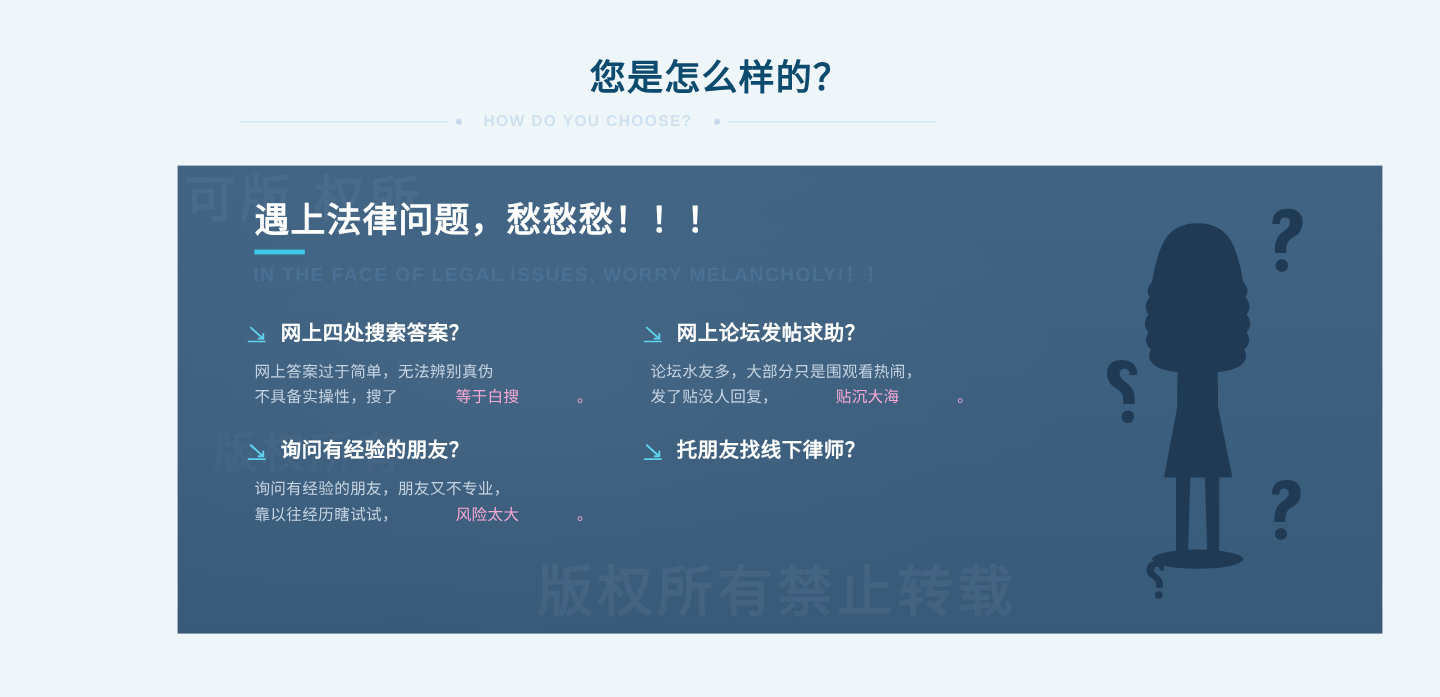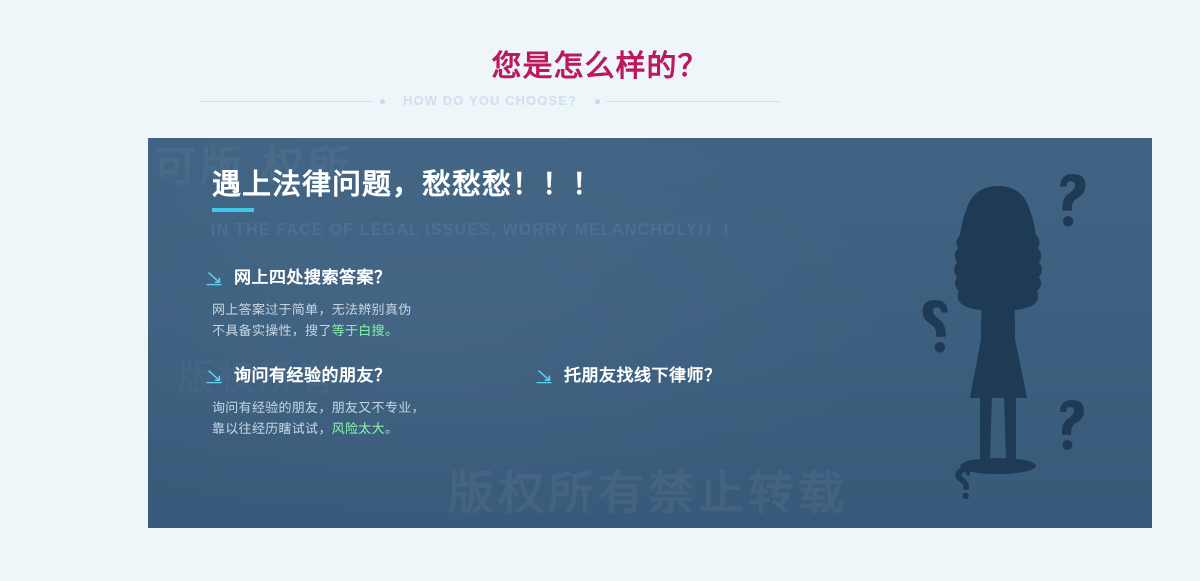--- a/index.html
+++ b/index.html
@@ -25,21 +25,21 @@
     height: 130px;
     text-align: center;
   }
   .section-title {
     position: absolute;
     top: 48px;
     left: 0;
     width: 1200px;
     font-size: 30px;
     font-weight: bold;
-    color: #be185d;
+    color: #0c4a6e;
     letter-spacing: 1px;
     line-height: 36px;
     white-space: nowrap;
   }
   .subtitle-row {
     position: absolute;
     top: 88px;
     left: 0;
     width: 980px;
     height: 26px;
@@ -203,21 +203,22 @@
   .item-desc {
     margin-top: 9px;
     margin-left: 7px;
     font-size: 13px;
     color: #c3d3e1;
     line-height: 21px;
     letter-spacing: 0.3px;
     white-space: nowrap;
   }
   .item-desc .hl {
-    color: #86efac;
+    color: #f9a8d4;
+    margin-left: 48px;
   }
 
   
   .illustration {
     position: absolute;
     right: 6px;
     top: 10px;
     width: 250px;
     height: 380px;
   }
@@ -271,20 +272,34 @@
               <path d="M2 14.6 L16 14.6" stroke="#5fd2ef" stroke-width="1.3" fill="none" stroke-linecap="round"></path>
             </svg>
             <div class="item-title">网上四处搜索答案？</div>
           </div>
           <div class="item-desc">
             <div>网上答案过于简单，无法辨别真伪</div>
             <div><span>不具备实操性，搜了</span><span class="hl">等于白搜</span><span class="hl">。</span></div>
           </div>
         </div>
 
+        <div class="item col2">
+          <div class="item-head">
+            <svg class="arrow-icon" viewBox="0 0 22 16">
+              <path d="M4 3 L14 12" stroke="#5fd2ef" stroke-width="1.6" fill="none" stroke-linecap="round"></path>
+              <path d="M10.5 12.2 L14.4 12.2 L14.4 8.3" stroke="#5fd2ef" stroke-width="1.6" fill="none" stroke-linecap="round" stroke-linejoin="round"></path>
+              <path d="M2 14.6 L16 14.6" stroke="#5fd2ef" stroke-width="1.3" fill="none" stroke-linecap="round"></path>
+            </svg>
+            <div class="item-title">网上论坛发帖求助？</div>
+          </div>
+          <div class="item-desc">
+            <div>论坛水友多，大部分只是围观看热闹，</div>
+            <div><span>发了贴没人回复，</span><span class="hl">贴沉大海</span><span class="hl">。</span></div>
+          </div>
+        </div>
 
       </div>
 
       <div class="item-row">
 
         <div class="item">
           <div class="item-head">
             <svg class="arrow-icon" viewBox="0 0 22 16">
               <path d="M4 3 L14 12" stroke="#5fd2ef" stroke-width="1.6" fill="none" stroke-linecap="round"></path>
               <path d="M10.5 12.2 L14.4 12.2 L14.4 8.3" stroke="#5fd2ef" stroke-width="1.6" fill="none" stroke-linecap="round" stroke-linejoin="round"></path>

